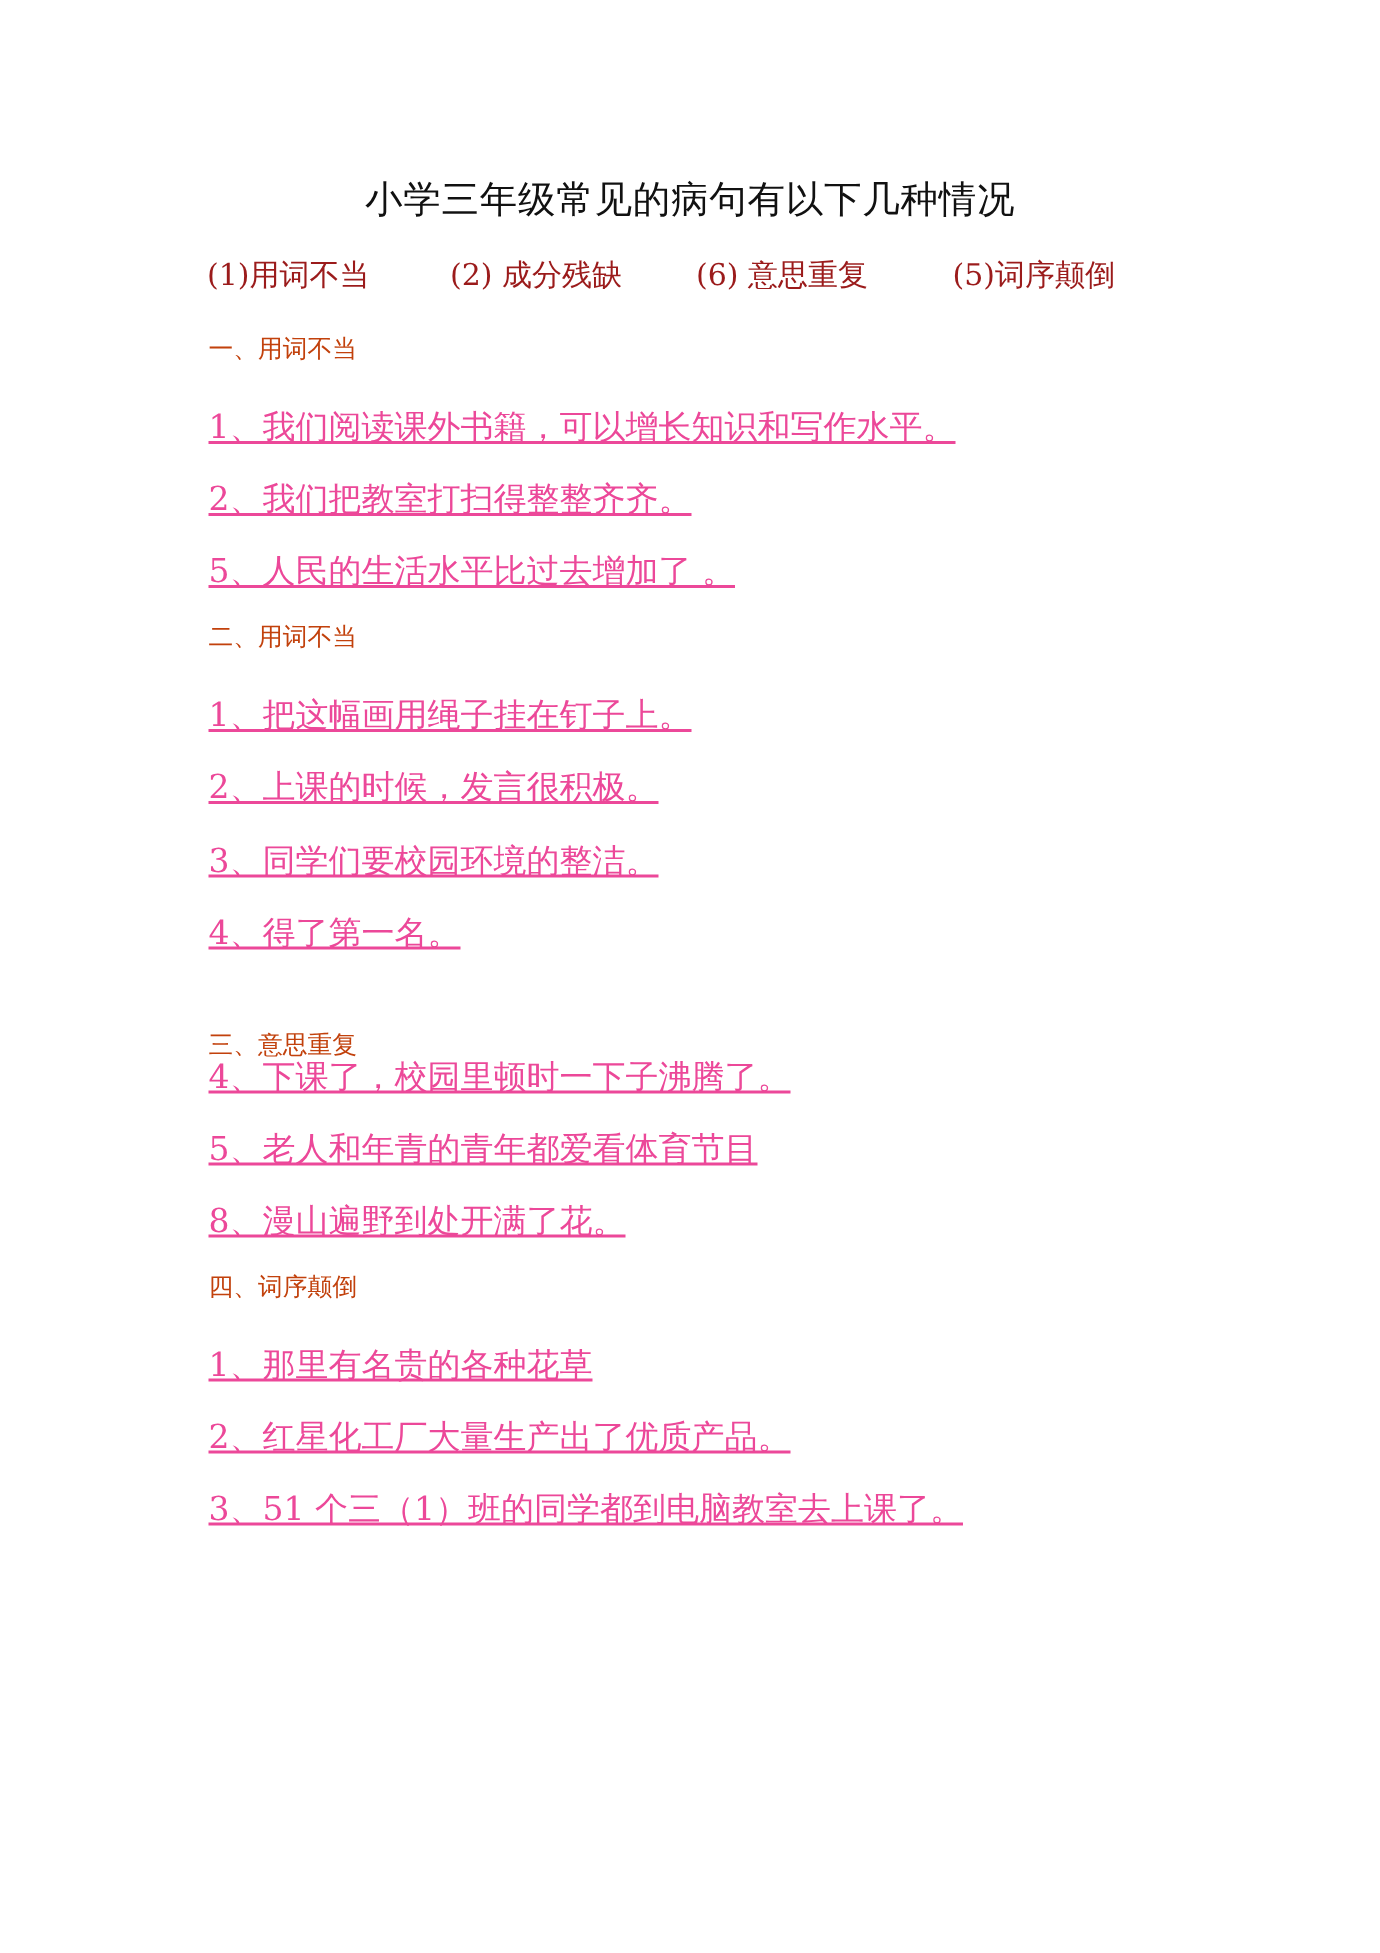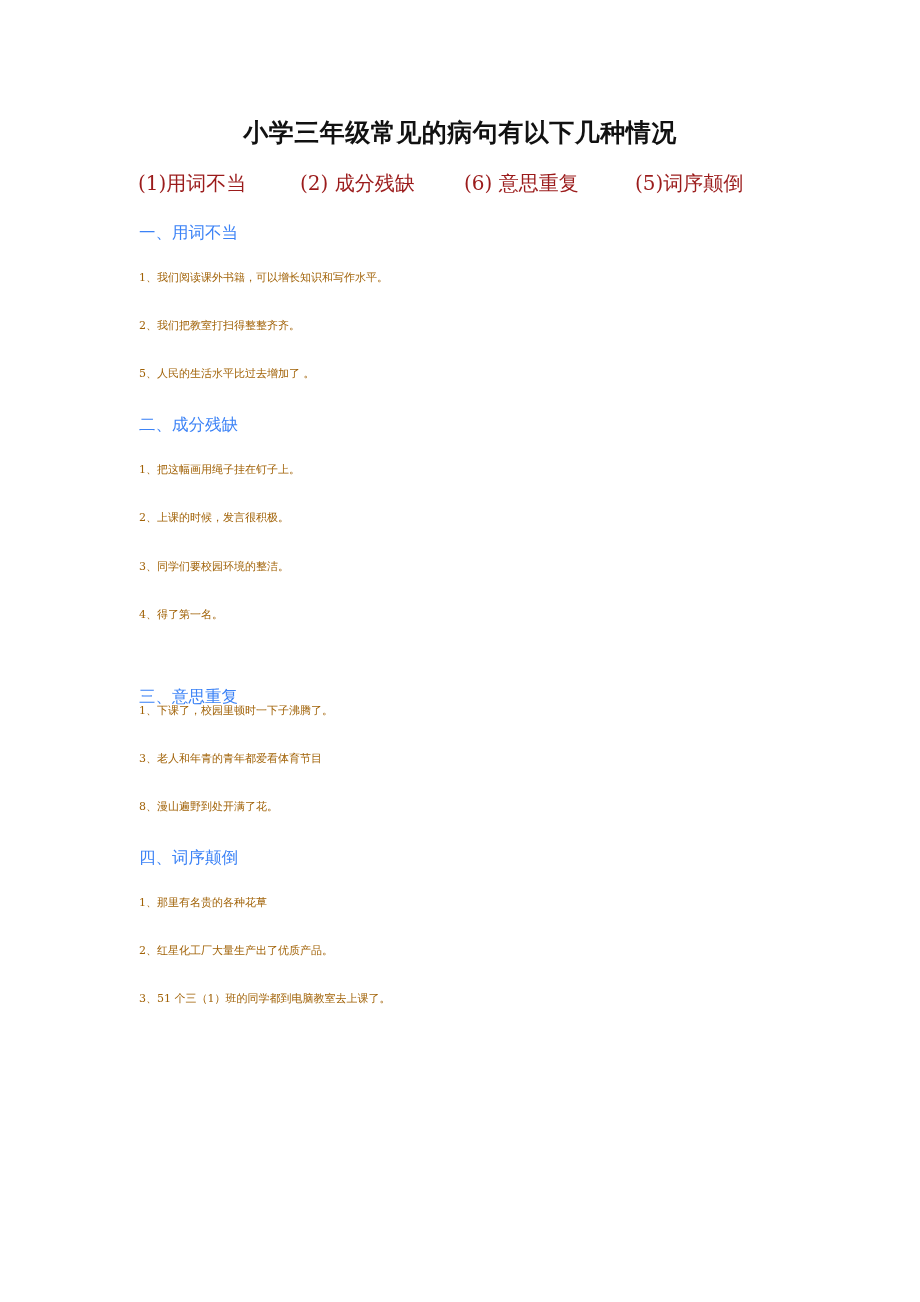--- a/index.html
+++ b/index.html
@@ -3,64 +3,65 @@
   <meta charset="utf-8">
   <style>
     html, body { margin: 0; padding: 0; background: #ffffff; }
     body {
       width: 920px; height: 1302px; position: relative; overflow: hidden;
       font-family: "DejaVu Serif", "Liberation Serif", serif;
       color: #111111;
     }
     .page-title {
       position: absolute; top: 116px; left: 0; width: 920px;
-      text-align: center; font-size: 25px; font-weight: bold;
+      text-align: center; font-size: 25px; font-weight: normal;
       font-family: "DejaVu Sans", "Liberation Sans", sans-serif;
       color: #111111; letter-spacing: 0.5px;
     }
     .categories {
       position: absolute; top: 170px; left: 138px;
       font-size: 20px; color: #9b1b1b; white-space: nowrap;
     }
     .categories span { position: absolute; top: 0; }
     .section-heading {
-      position: absolute; left: 139px; font-size: 16.5px; color: #3b82f6;
+      position: absolute; left: 139px; font-size: 16.5px; color: #c2410c;
       white-space: nowrap;
     }
     .line {
-      position: absolute; left: 139px; font-size: 11px; color: #a16207;
+      position: absolute; left: 139px; font-size: 22px; color: #ec4899;
       white-space: nowrap;
+      text-decoration: underline;
     }
   </style>
 </head>
 <body>
 
 <div>
   <div class="page-title">小学三年级常见的病句有以下几种情况</div>
 
   <div class="categories">
     <span style="left:0px">(1)用词不当</span>
     <span style="left:162px">(2) 成分残缺</span>
     <span style="left:326px">(6) 意思重复</span>
     <span style="left:497px">(5)词序颠倒</span>
   </div>
 
   <div class="section-heading" style="top:222px">一、用词不当</div>
   <div class="line" style="top:270px">1、我们阅读课外书籍，可以增长知识和写作水平。</div>
   <div class="line" style="top:318px">2、我们把教室打扫得整整齐齐。</div>
   <div class="line" style="top:366px">5、人民的生活水平比过去增加了 。</div>
 
-  <div class="section-heading" style="top:414px">二、成分残缺</div>
+  <div class="section-heading" style="top:414px">二、用词不当</div>
   <div class="line" style="top:462px">1、把这幅画用绳子挂在钉子上。</div>
   <div class="line" style="top:510px">2、上课的时候，发言很积极。</div>
   <div class="line" style="top:559px">3、同学们要校园环境的整洁。</div>
   <div class="line" style="top:607px">4、得了第一名。</div>
 
   <div class="section-heading" style="top:686px">三、意思重复</div>
-  <div class="line" style="top:703px">1、下课了，校园里顿时一下子沸腾了。</div>
-  <div class="line" style="top:751px">3、老人和年青的青年都爱看体育节目</div>
+  <div class="line" style="top:703px">4、下课了，校园里顿时一下子沸腾了。</div>
+  <div class="line" style="top:751px">5、老人和年青的青年都爱看体育节目</div>
   <div class="line" style="top:799px">8、漫山遍野到处开满了花。</div>
 
   <div class="section-heading" style="top:847px">四、词序颠倒</div>
   <div class="line" style="top:895px">1、那里有名贵的各种花草</div>
   <div class="line" style="top:943px">2、红星化工厂大量生产出了优质产品。</div>
   <div class="line" style="top:991px">3、51 个三（1）班的同学都到电脑教室去上课了。</div>
 </div>
 
 </body></html>

